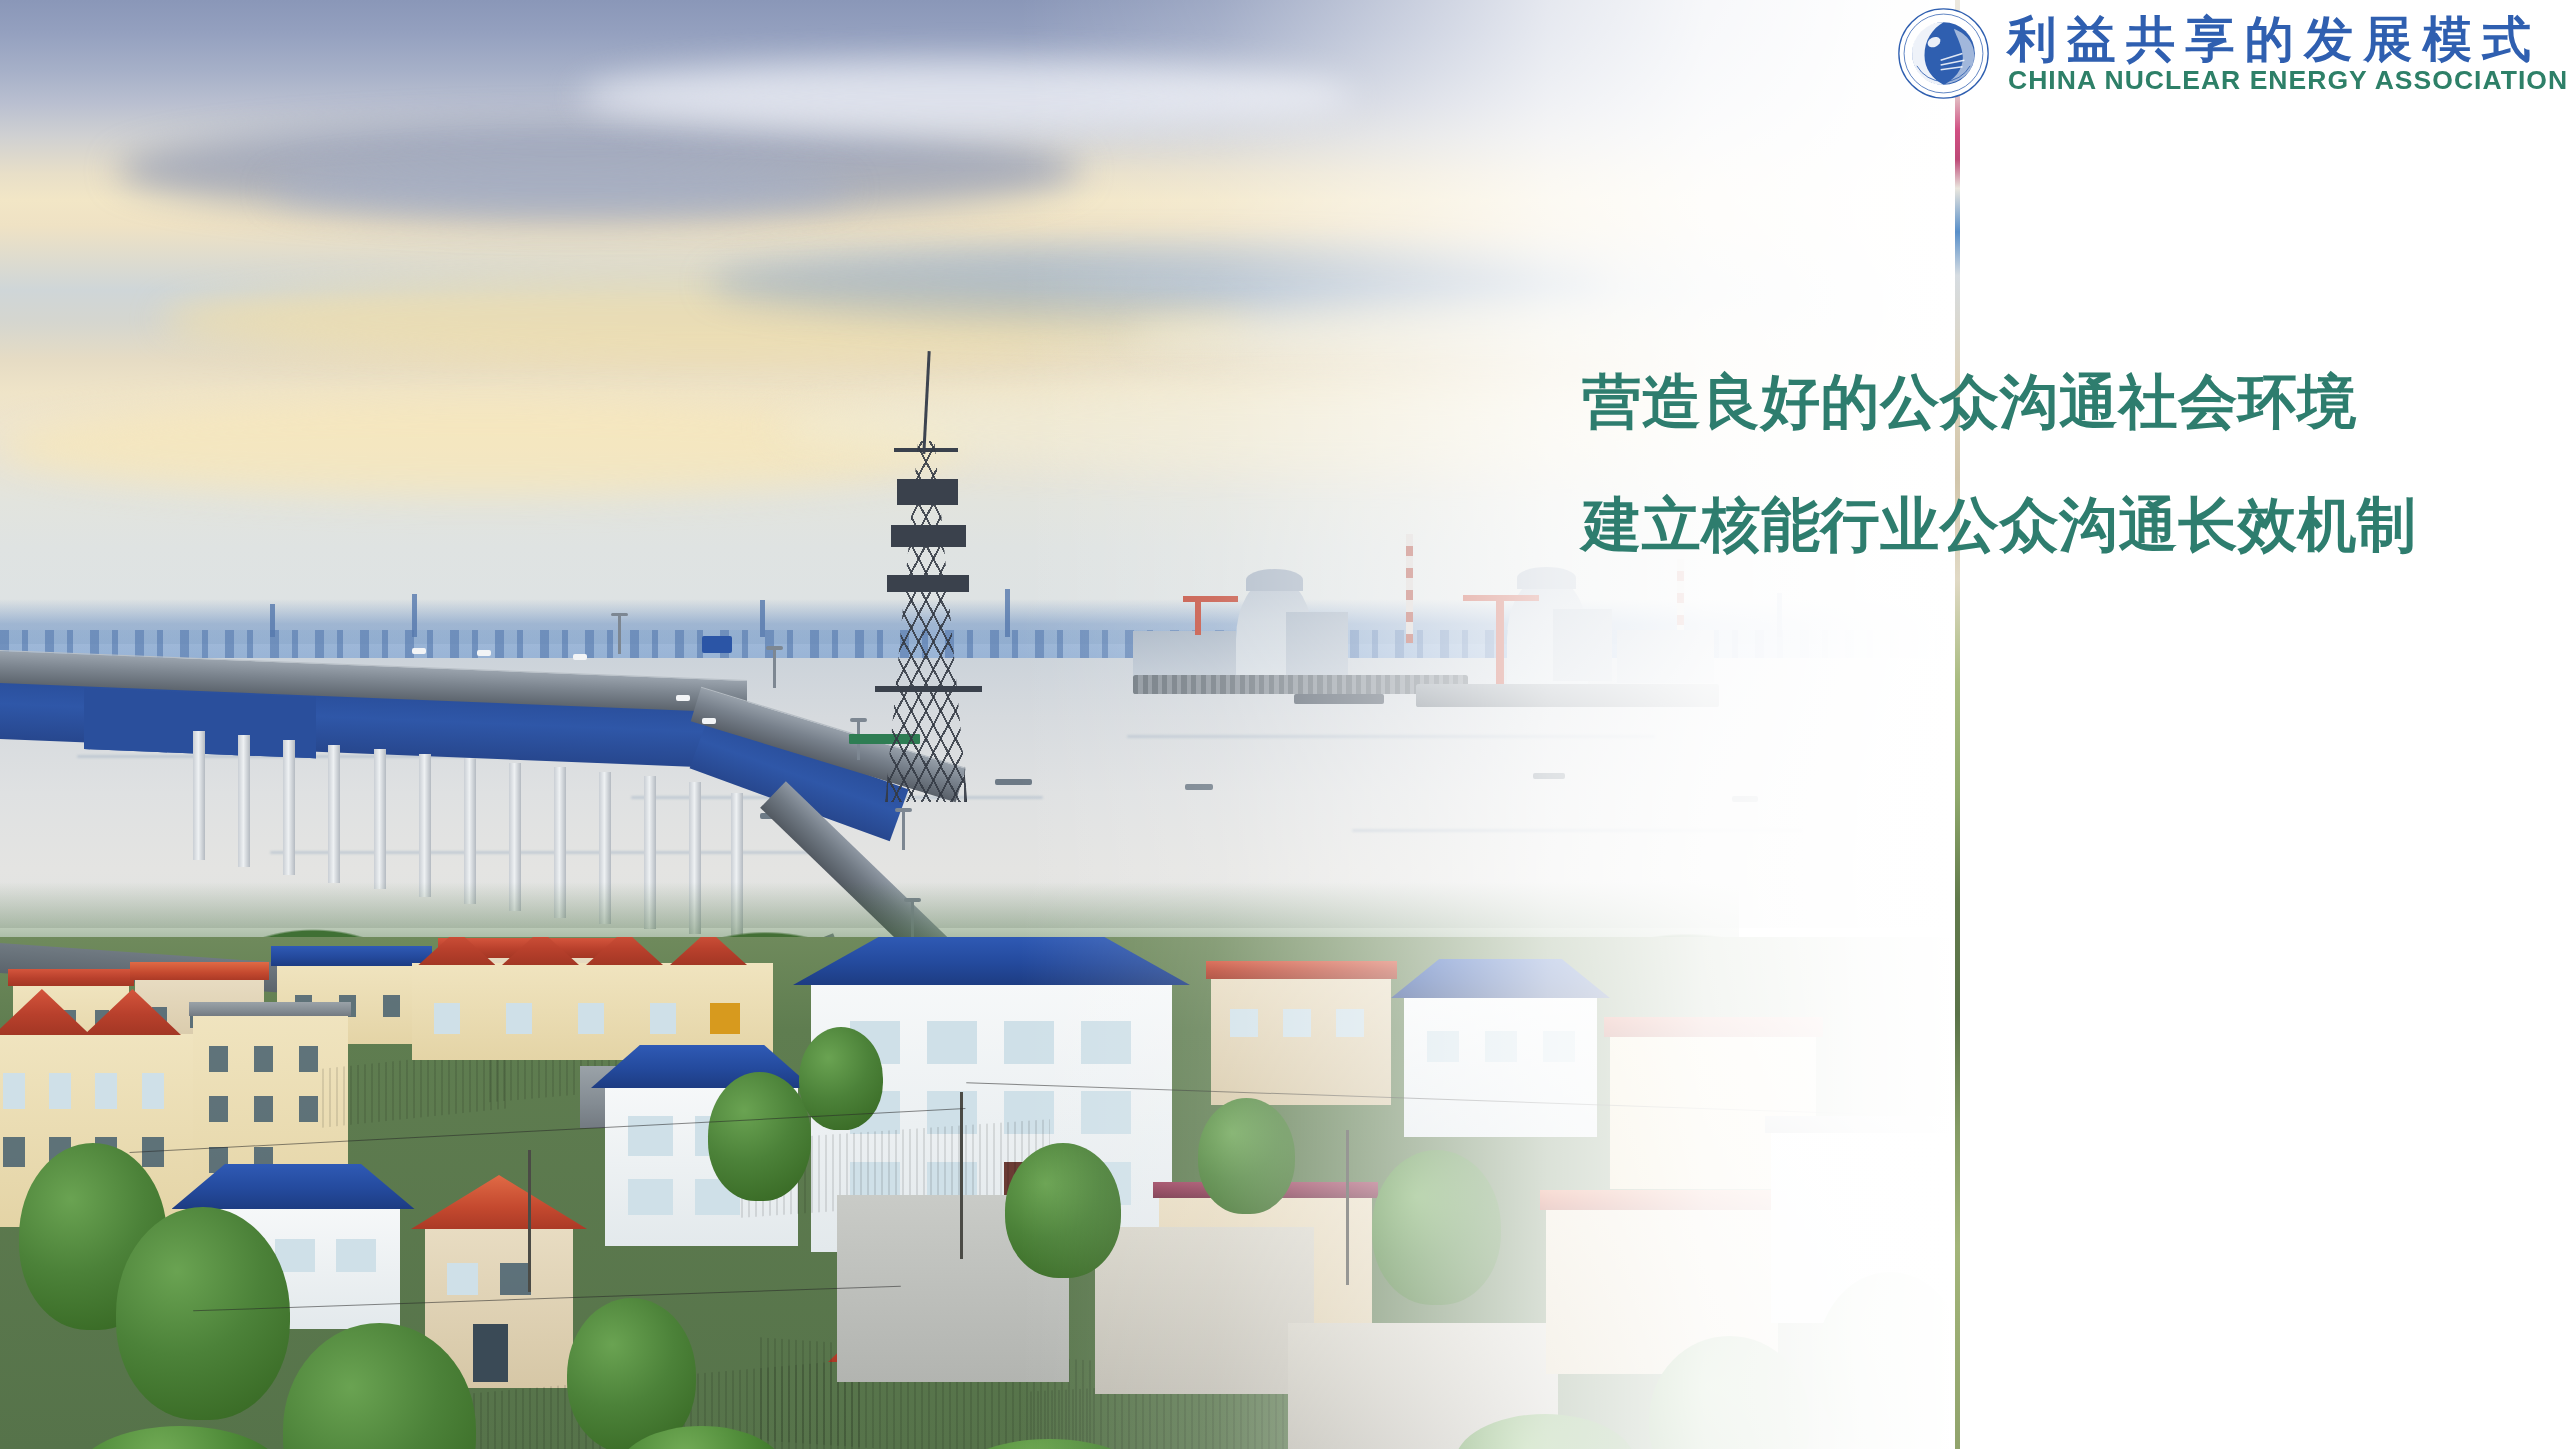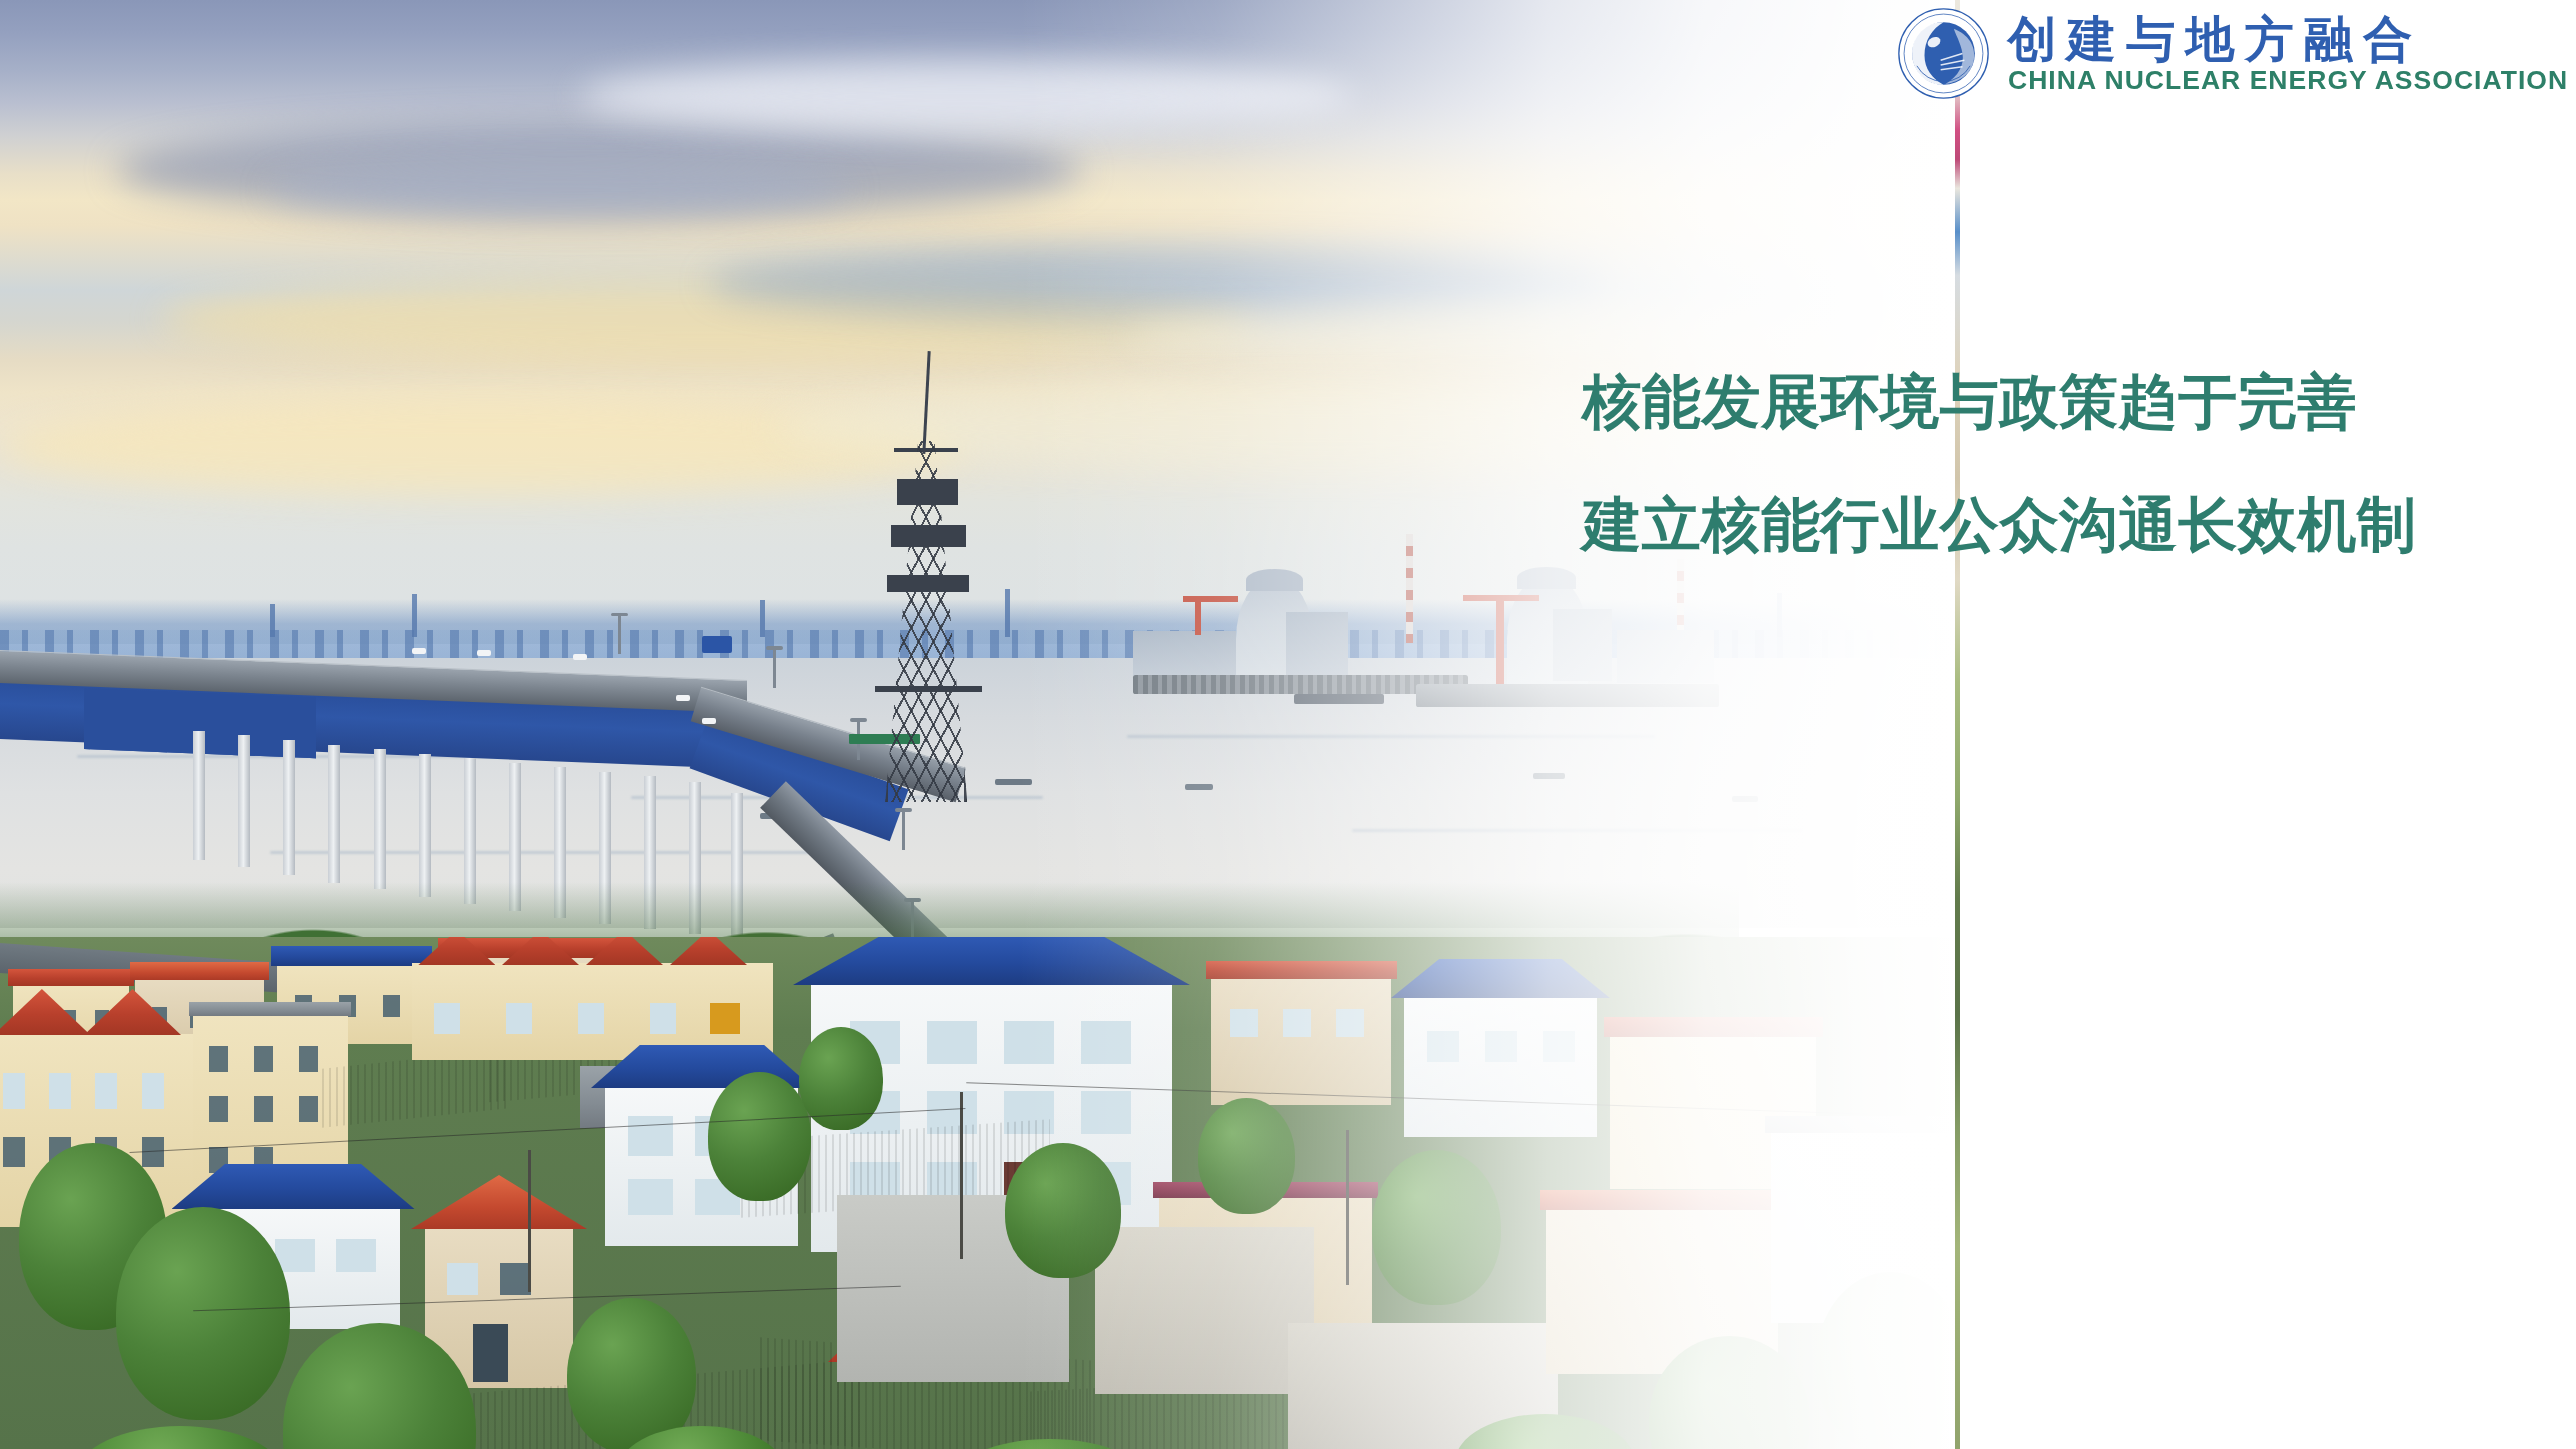--- a/index.html
+++ b/index.html
@@ -590,28 +590,28 @@
       <circle cx="50" cy="50" r="47" fill="#ffffff" stroke="#2f5fb0" stroke-width="1.4"></circle>
       <circle cx="50" cy="50" r="41.5" fill="#ffffff" stroke="#2f5fb0" stroke-width="0.8"></circle>
       <circle cx="50" cy="50" r="33" fill="#2f5fb0"></circle>
       <path d="M50 17 C26 17 17 34 17 50 C17 68 30 83 50 83 C38 76 30 66 30 52 C30 36 38 24 50 17 Z" fill="#ffffff" opacity="0.92"></path>
       <path d="M61 24 C76 30 84 42 82 56 C80 70 68 80 52 82 C66 74 72 62 70 50 C68 38 62 29 61 24 Z" fill="#ffffff" opacity="0.55"></path>
       <ellipse cx="40" cy="38" rx="7" ry="5" fill="#ffffff" opacity="0.9" transform="rotate(-25 40 38)"></ellipse>
       <path d="M47 57 L70 50 M47 62 L72 57 M47 67 L70 64" stroke="#ffffff" stroke-width="1.6" fill="none" opacity="0.85"></path>
       <path d="M22 63 A32 32 0 0 0 78 63" stroke="#2f5fb0" stroke-width="0.9" fill="none"></path>
     </svg>
     <div id="logoText">
-      <div id="logoCn">创建与地方融合</div>
+      <div id="logoCn">利益共享的发展模式</div>
       <div id="logoEn">CHINA NUCLEAR ENERGY ASSOCIATION</div>
     </div>
   </div>
 
   <div id="content">
 
-    <div class="headline" id="h1">核能发展环境与政策趋于完善</div>
+    <div class="headline" id="h1">营造良好的公众沟通社会环境</div>
 
     <div class="headline" id="h2">建立核能行业公众沟通长效机制</div>
 
 
 
   </div>
 </div>
 
 
 </body></html>

